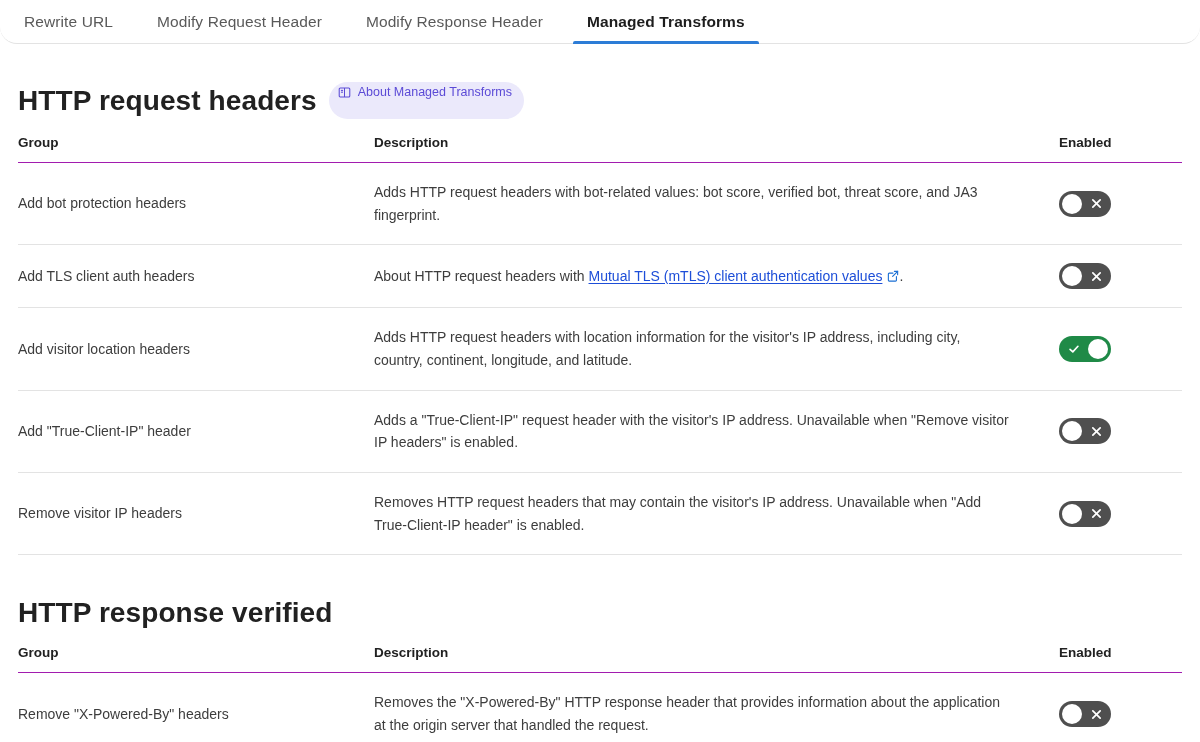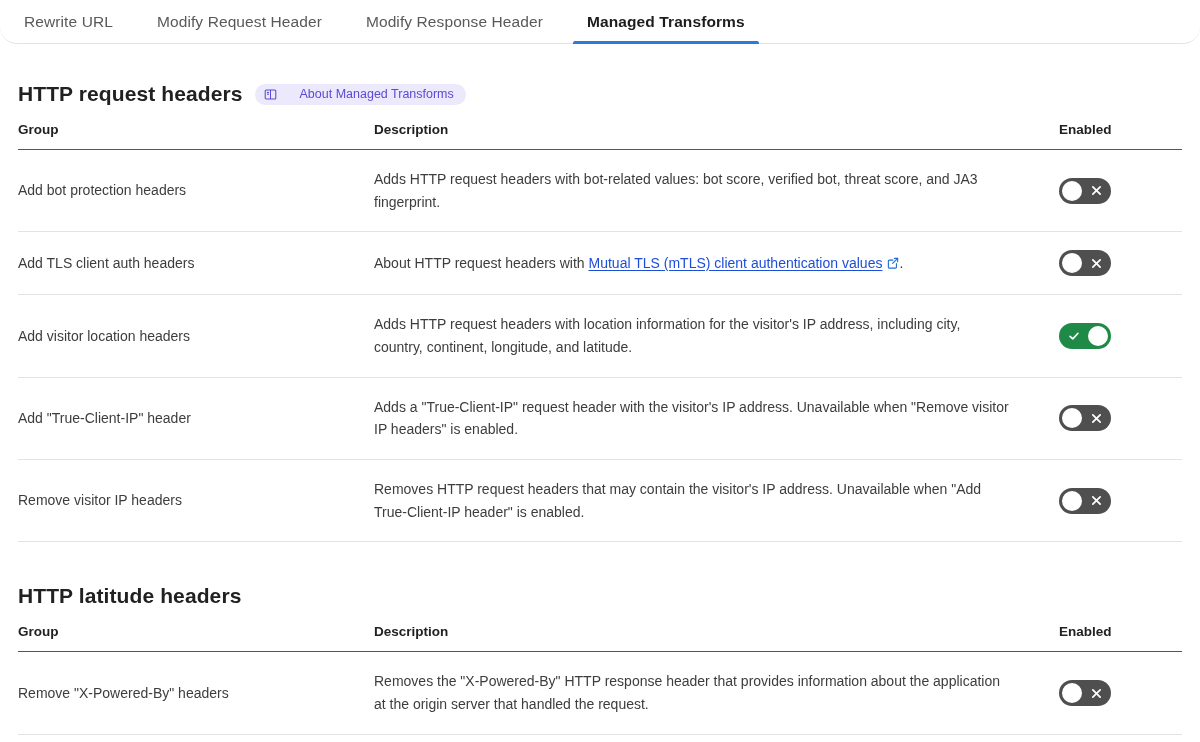--- a/index.html
+++ b/index.html
@@ -58,33 +58,33 @@
   .section.first { margin-top: 38px; }
   .section.second { margin-top: 42px; }
 
   .section-head {
     display: flex;
     align-items: center;
     gap: 12px;
     margin-bottom: 16px;
   }
   .section-title {
-    font-size: 21px;
+    font-size: 28px;
     font-weight: 600;
     color: #212121;
     letter-spacing: .1px;
   }
   .pill {
     display: inline-flex;
     align-items: center;
-    gap: 23px;
+    gap: 7px;
     background: #ebe9fb;
     color: #5b4ad6;
     border-radius: 999px;
-    padding: 4px 12px 4px 9px;
+    padding: 4px 12px 20px 9px;
     font-size: 12.5px;
     line-height: 1;
     cursor: pointer;
     white-space: nowrap;
   }
   .pill svg { display: block; }
 
   
   table {
     width: 100%;
@@ -292,21 +292,21 @@
             </span>
           </div>
         </td>
       </tr>
     </tbody>
   </table>
 </div>
 
 <div class="section second">
   <div class="section-head">
-    <div class="section-title">HTTP latitude headers</div>
+    <div class="section-title">HTTP response verified</div>
   </div>
 
   <table>
     <colgroup>
         <col class="c-group">
         <col class="c-desc">
         <col class="c-en">
       </colgroup>
     <thead>
       <tr>

